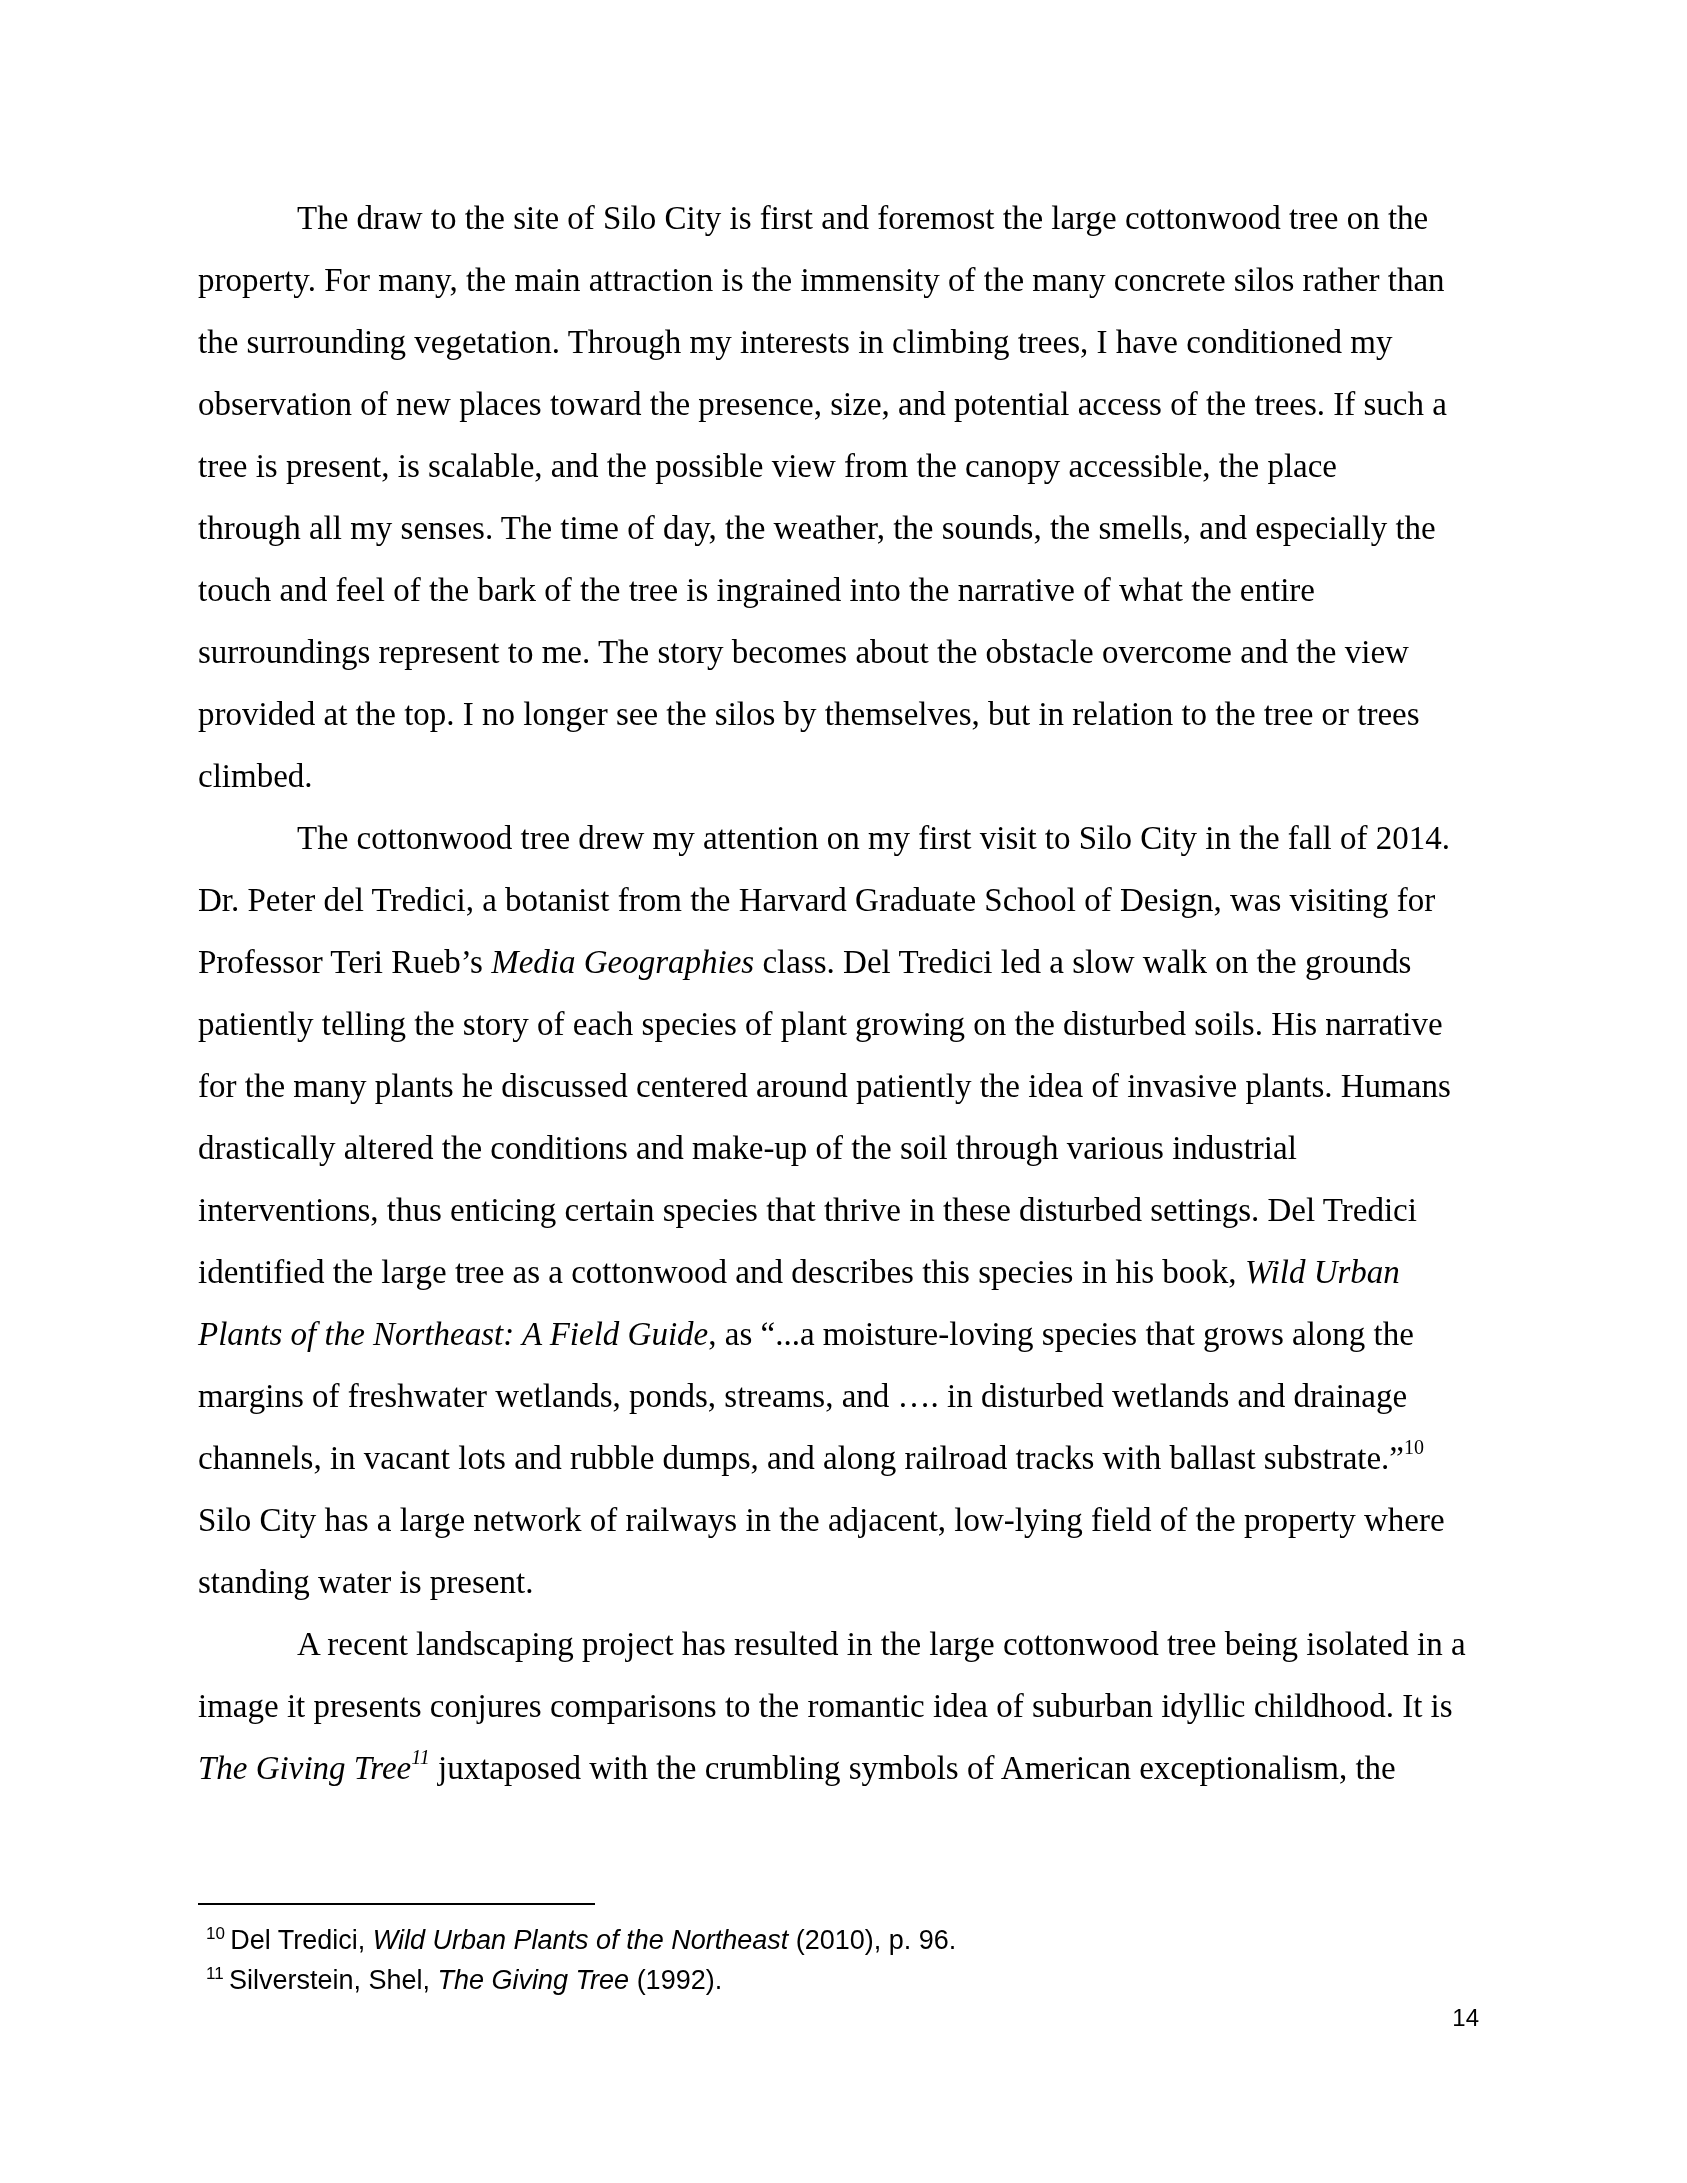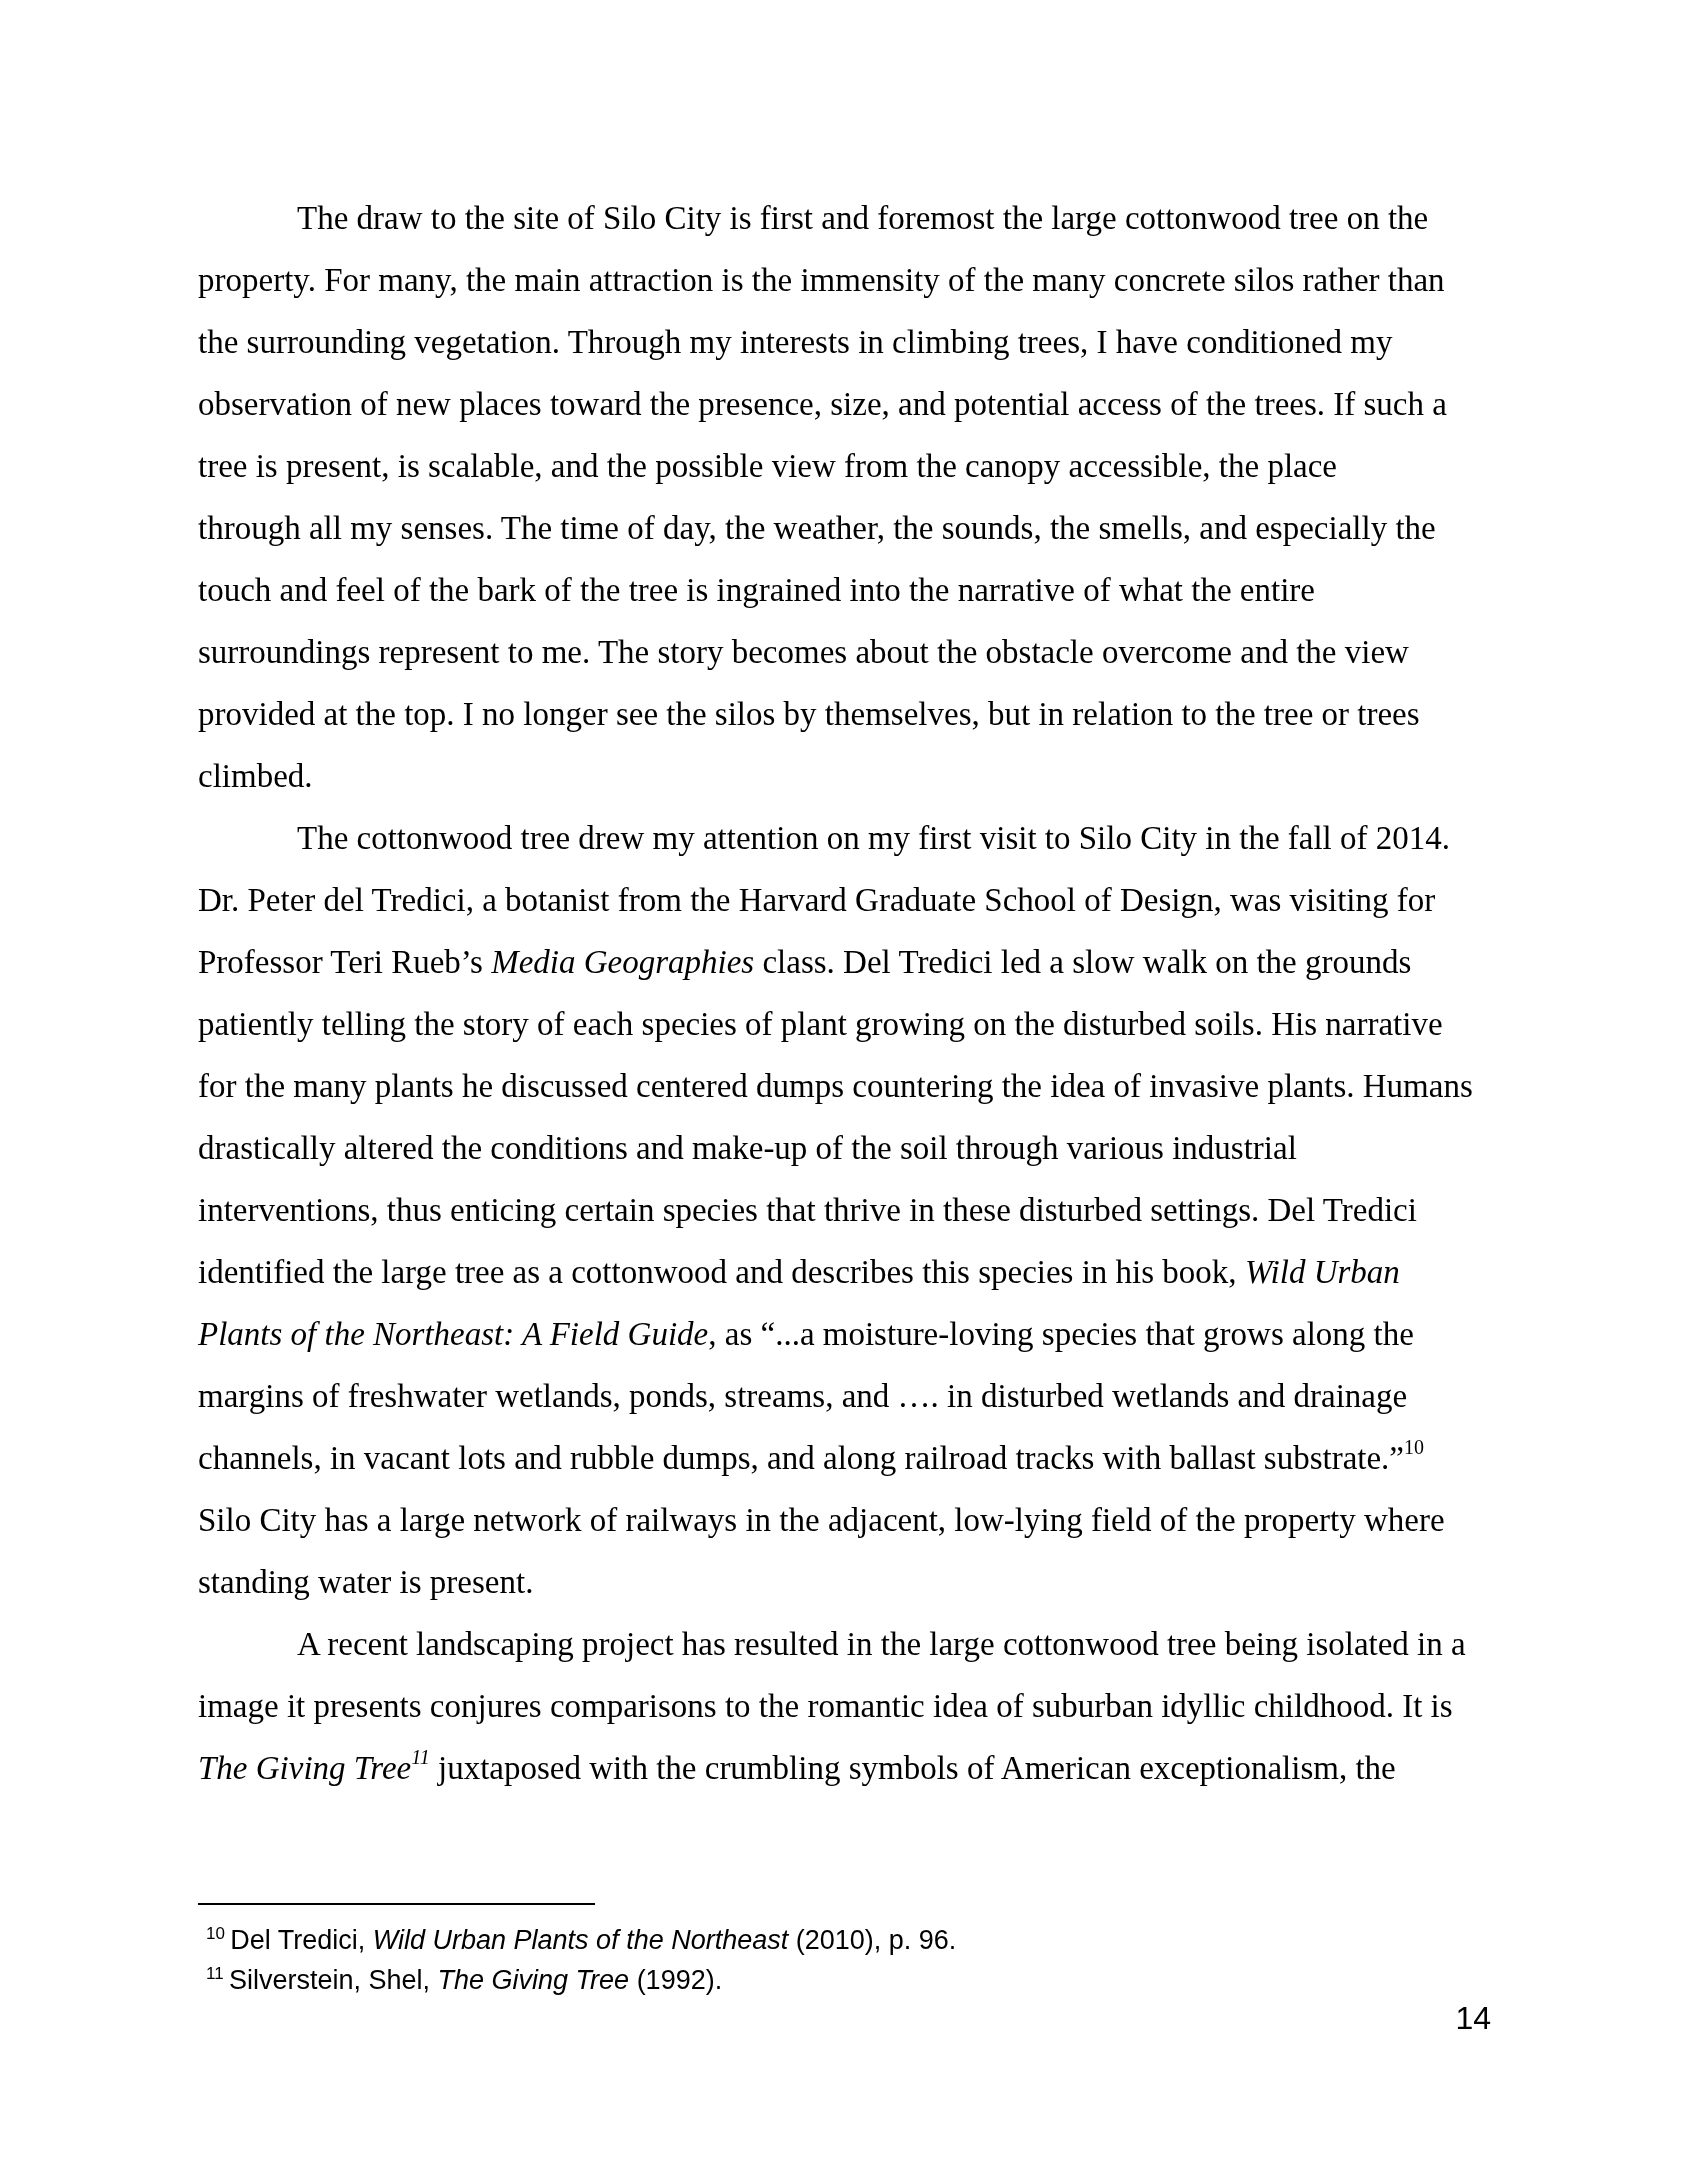--- a/index.html
+++ b/index.html
@@ -76,24 +76,24 @@
       white-space: nowrap;
     }
     .footnote sup {
       font-size: 17px;
       vertical-align: super;
       line-height: 0;
       margin-right: 5.3px;
     }
     .page-number {
       position: absolute;
-      right: 196px;
+      right: 208px;
       top: 1998px;
       font-family: "Liberation Sans", "DejaVu Sans", sans-serif;
-      font-size: 32px;
+      font-size: 24px;
       line-height: 40px;
       color: #000000;
     }
   </style>
 </head>
 <body>
 
 <div class="page">
   <div class="body-text" id="body-text">
     <p class="para">
@@ -106,21 +106,21 @@
         <span class="line"><span>touch and feel of the bark of the tree is ingrained into the narrative of what the entire</span></span>
         <span class="line"><span>surroundings represent to me. The story becomes about the obstacle overcome and the view</span></span>
         <span class="line"><span>provided at the top. I no longer see the silos by themselves, but in relation to the tree or trees</span></span>
         <span class="line"><span>climbed.</span></span>
       </p>
     <p class="para">
         <span class="line first"><span>The cottonwood tree drew my attention on my first visit to Silo City in the fall of 2014.</span></span>
         <span class="line"><span>Dr. Peter del Tredici, a botanist from the Harvard Graduate School of Design, was visiting for</span></span>
         <span class="line"><span>Professor Teri Rueb’s </span><span class="it">Media Geographies</span><span> class. Del Tredici led a slow walk on the grounds</span></span>
         <span class="line"><span>patiently telling the story of each species of plant growing on the disturbed soils. His narrative</span></span>
-        <span class="line"><span>for the many plants he discussed centered dumps countering the idea of invasive plants. Humans</span></span>
+        <span class="line"><span>for the many plants he discussed centered around patiently the idea of invasive plants. Humans</span></span>
         <span class="line"><span>drastically altered the conditions and make-up of the soil through various industrial</span></span>
         <span class="line"><span>interventions, thus enticing certain species that thrive in these disturbed settings. Del Tredici</span></span>
         <span class="line"><span>identified the large tree as a cottonwood and describes this species in his book, </span><span class="it">Wild Urban</span></span>
         <span class="line"><span class="it">Plants of the Northeast: A Field Guide</span><span>, as “...a moisture-loving species that grows along the</span></span>
         <span class="line"><span>margins of freshwater wetlands, ponds, streams, and …. in disturbed wetlands and drainage</span></span>
         <span class="line"><span>channels, in vacant lots and rubble dumps, and along railroad tracks with ballast substrate.”</span><sup class="fnref">10</sup></span>
         <span class="line"><span>Silo City has a large network of railways in the adjacent, low-lying field of the property where</span></span>
         <span class="line"><span>standing water is present.</span></span>
       </p>
     <p class="para">

